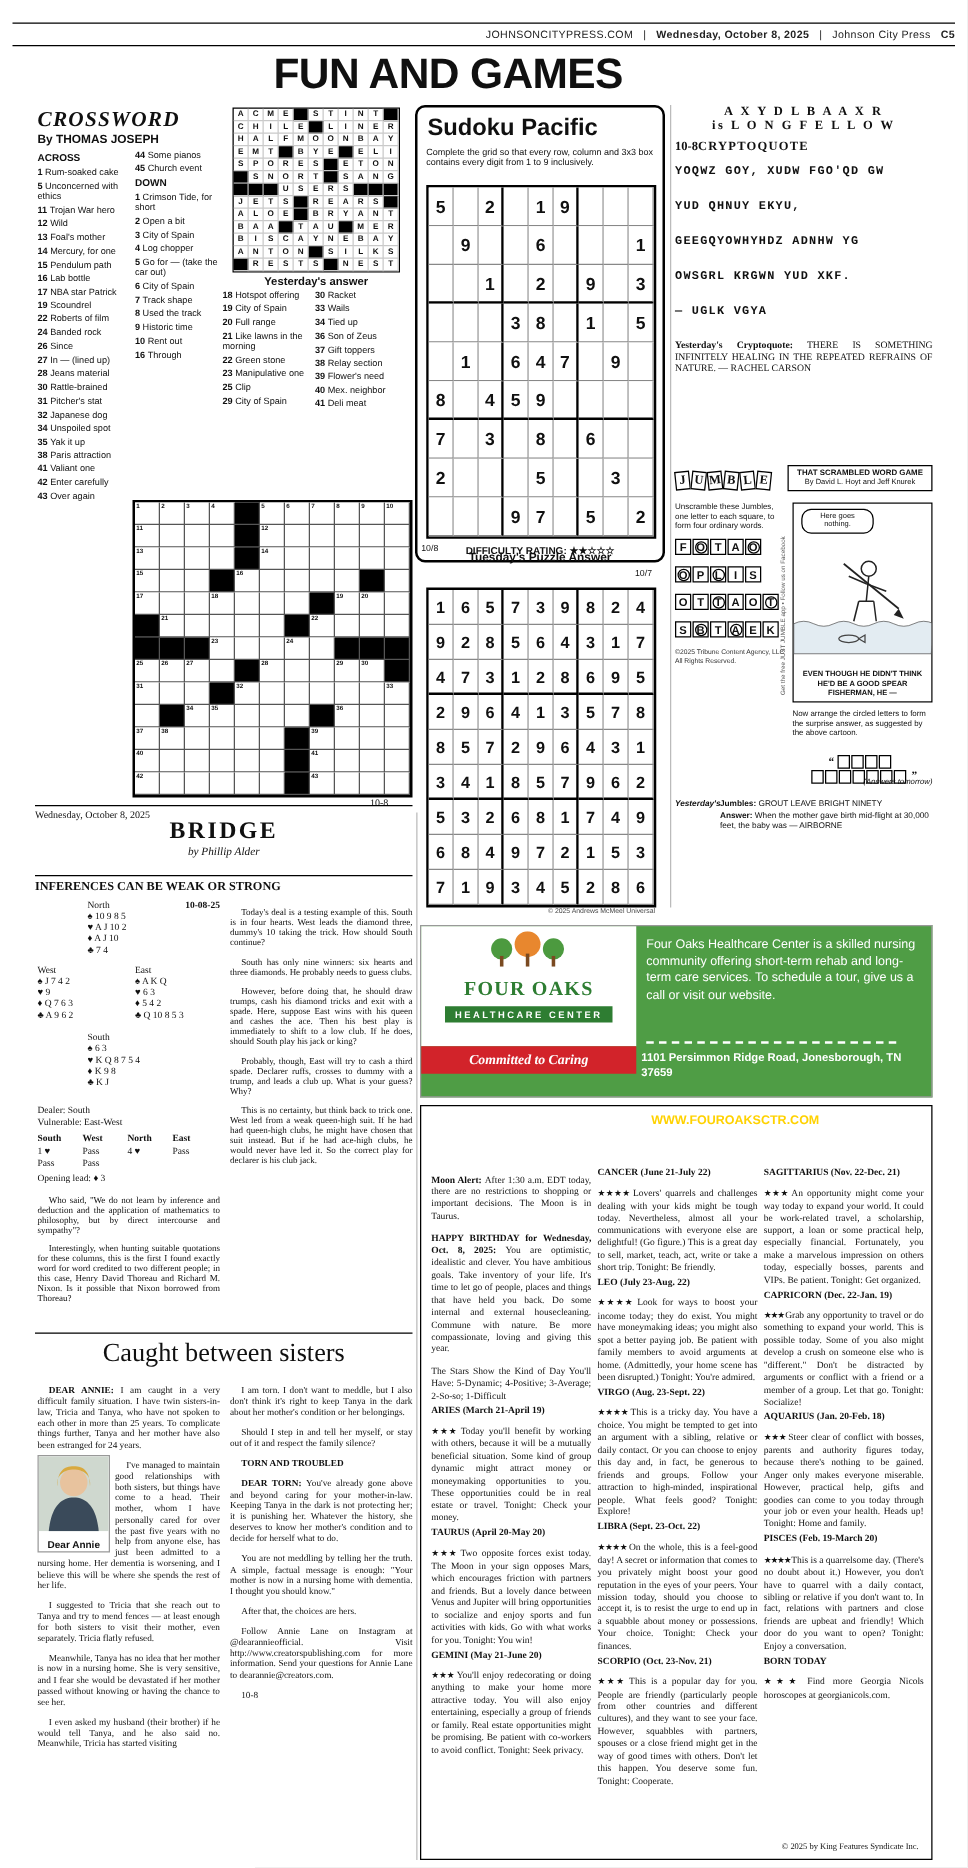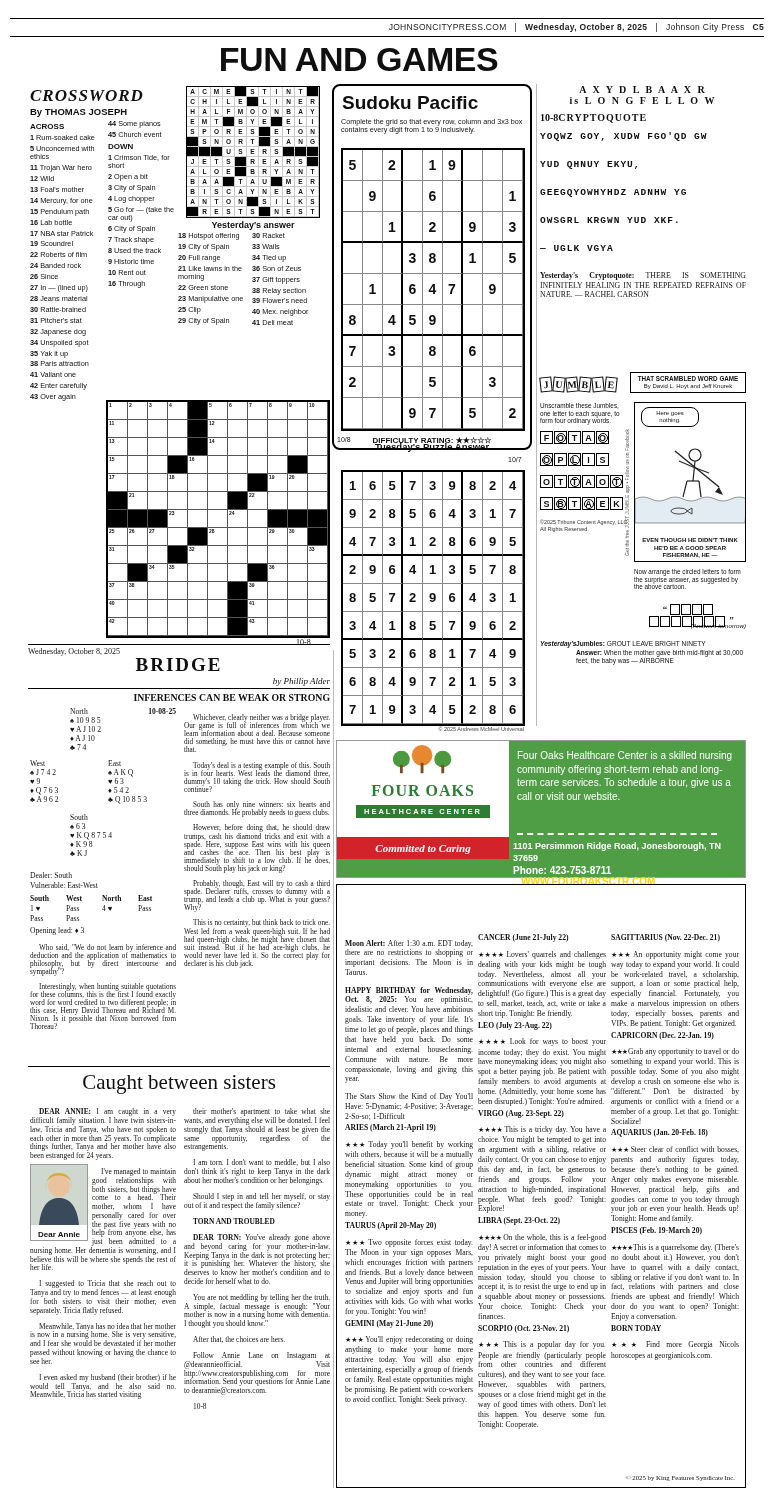--- a/index.html
+++ b/index.html
@@ -100,23 +100,23 @@
   #jum-tomorrow{position:absolute;left:94px;top:250px;width:112px;text-align:right;
                 font:italic 6.2px "Liberation Sans",sans-serif}
   #jum-yest{position:absolute;left:0;top:268px;width:206px;display:flex;font:6.6px/1.3 "Liberation Sans",sans-serif}
   #jum-yest .lbl{width:36px;font-style:italic;font-weight:bold}
   #jum-yest .body{flex:1}
   
   #bridge{position:absolute;left:28px;top:644px;width:302px}
   #br-toprule{height:1px;background:#000;margin-bottom:2px}
   #br-date{font:8px "Liberation Serif",serif}
   #br-title{text-align:center;font:bold 19px "Liberation Serif",serif;letter-spacing:2px;margin-top:-2px}
-  #br-byline{text-align:right;font:italic 9px "Liberation Serif",serif;margin-bottom:2px}
+  #br-byline{text-align:center;font:italic 9px "Liberation Serif",serif;margin-bottom:14px}
   #br-midrule{height:1px;background:#000;margin:2px 0 3px}
-  #br-head{text-align:right;font:bold 9.8px "Liberation Serif",serif;margin-bottom:4px}
+  #br-head{text-align:left;font:bold 9.8px "Liberation Serif",serif;margin-bottom:4px}
   #br-cols{position:relative;height:420px}
   #br-left{position:absolute;left:2px;top:0;width:146px}
   #br-right{position:absolute;left:156px;top:0;width:146px}
   #br-deal{position:relative;height:164px;font:7.6px/1.2 "Liberation Serif",serif}
   .hand{position:absolute}
   .hlbl{font-size:7.6px}
   .hrow .suit{font-size:7.6px}
   #hand-n{left:40px;top:0}
   #hand-w{left:0;top:52px}
   #hand-e{left:78px;top:52px}
@@ -147,21 +147,21 @@
   #ad-brand1{font:bold 16px "Liberation Serif",serif;color:#2e7d32;letter-spacing:1px;margin-top:1px}
   #ad-brand2{display:inline-block;background:#2e7d32;color:#fff;font:bold 7.5px "Liberation Sans",sans-serif;
              letter-spacing:2px;padding:2px 8px;margin-top:1px}
   #ad-tag{position:absolute;left:0;top:96px;width:172px;height:22px;background:#d2232a;color:#fff;
           font:italic bold 11px/22px "Liberation Serif",serif;text-align:center}
   #ad-body{position:absolute;left:180px;top:8px;width:222px;color:#fff;
            font:10px/1.35 "Liberation Sans",sans-serif}
   #ad-dash{position:absolute;left:180px;top:92px;width:200px;border-top:2px dashed #fff}
   #ad-bottom{position:absolute;left:176px;top:100px;width:230px;color:#fff;font-family:"Liberation Sans",sans-serif}
   #ad-addr{font:bold 9px/1.3 "Liberation Sans",sans-serif}
-  #ad-line2{margin-top:1px;font:bold 10px "Liberation Sans",sans-serif}
+  #ad-line2{margin-top:16px;font:bold 10px "Liberation Sans",sans-serif}
   #ad-web{color:#ffd200;margin-left:8px}
   
   #horo{position:absolute;left:336px;top:884px;width:410px;height:604px;border:1px solid #000}
   #ho-title{text-align:center;font:bold 25px "Liberation Serif",serif;letter-spacing:3px;
             padding:5px 0 5px;border-bottom:1px solid #000;margin:0 4px}
   .ho-col{position:absolute;top:46px;width:128px}
   #ho-c1{left:8px} #ho-c2{left:141px} #ho-c3{left:274px}
   .sign-head{font:bold 7.6px "Liberation Serif",serif;margin-top:2px}
   .hp{font:7.6px/1.3 "Liberation Serif",serif;text-align:justify;margin-bottom:2px}
   .hp .stars{letter-spacing:-1px;font-size:7px}
@@ -980,21 +980,20 @@
             </div>
           </div>
         <div class="br-line">Opening lead: ♦ 3</div>
         <div id="br-left-text">
             <p class="bp">Who said, "We do not learn by inference and deduction and the application of mathematics to philosophy, but by direct intercourse and sympathy"?</p>
             <p class="bp">Interestingly, when hunting suitable quotations for these columns, this is the first I found exactly word for word credited to two different people; in this case, Henry David Thoreau and Richard M. Nixon. Is it possible that Nixon borrowed from Thoreau?</p>
           </div>
       </div>
       <div id="br-right">
         <div id="br-right-text">
-            <p class="bp">Whichever, clearly neither was a bridge player. Our game is full of inferences from which we learn information about a deal. Because someone did something, he must have this or cannot have that.</p>
             <p class="bp">Today's deal is a testing example of this. South is in four hearts. West leads the diamond three, dummy's 10 taking the trick. How should South continue?</p>
             <p class="bp">South has only nine winners: six hearts and three diamonds. He probably needs to guess clubs.</p>
             <p class="bp">However, before doing that, he should draw trumps, cash his diamond tricks and exit with a spade. Here, suppose East wins with his queen and cashes the ace. Then his best play is immediately to shift to a low club. If he does, should South play his jack or king?</p>
             <p class="bp">Probably, though, East will try to cash a third spade. Declarer ruffs, crosses to dummy with a trump, and leads a club up. What is your guess? Why?</p>
             <p class="bp">This is no certainty, but think back to trick one. West led from a weak queen-high suit. If he had had queen-high clubs, he might have chosen that suit instead. But if he had ace-high clubs, he would never have led it. So the correct play for declarer is his club jack.</p>
           </div>
       </div>
     </div>
   </div>
 
@@ -1016,21 +1015,20 @@
           <div class="an-photo-cap">Dear Annie</div>
         </div>
         <div id="an-c1b">
             <p class="ap">I've managed to maintain good relationships with both sisters, but things have come to a head. Their mother, whom I have personally cared for over the past five years with no help from anyone else, has just been admitted to a nursing home. Her dementia is worsening, and I believe this will be where she spends the rest of her life.</p>
             <p class="ap">I suggested to Tricia that she reach out to Tanya and try to mend fences — at least enough for both sisters to visit their mother, even separately. Tricia flatly refused.</p>
             <p class="ap">Meanwhile, Tanya has no idea that her mother is now in a nursing home. She is very sensitive, and I fear she would be devastated if her mother passed without knowing or having the chance to see her.</p>
             <p class="ap">I even asked my husband (their brother) if he would tell Tanya, and he also said no. Meanwhile, Tricia has started visiting</p>
           </div>
       </div>
       <div id="an-c2">
-          <p class="ap">their mother's apartment to take what she wants, and everything else will be donated. I feel strongly that Tanya should at least be given the same opportunity, regardless of the estrangements.</p>
           <p class="ap">I am torn. I don't want to meddle, but I also don't think it's right to keep Tanya in the dark about her mother's condition or her belongings.</p>
           <p class="ap">Should I step in and tell her myself, or stay out of it and respect the family silence?</p>
           <p class="ap pright"><b>TORN AND TROUBLED </b></p>
           <p class="ap"><b>DEAR TORN: </b>You've already gone above and beyond caring for your mother-in-law. Keeping Tanya in the dark is not protecting her; it is punishing her. Whatever the history, she deserves to know her mother's condition and to decide for herself what to do.</p>
           <p class="ap">You are not meddling by telling her the truth. A simple, factual message is enough: "Your mother is now in a nursing home with dementia. I thought you should know."</p>
           <p class="ap">After that, the choices are hers.</p>
           <p class="ap pital">Follow Annie Lane on Instagram at @dearannieofficial. Visit http://www.creatorspublishing.com for more information. Send your questions for Annie Lane to dearannie@creators.com.</p>
           <p class="ap pright">10-8</p>
         </div>
     </div>

